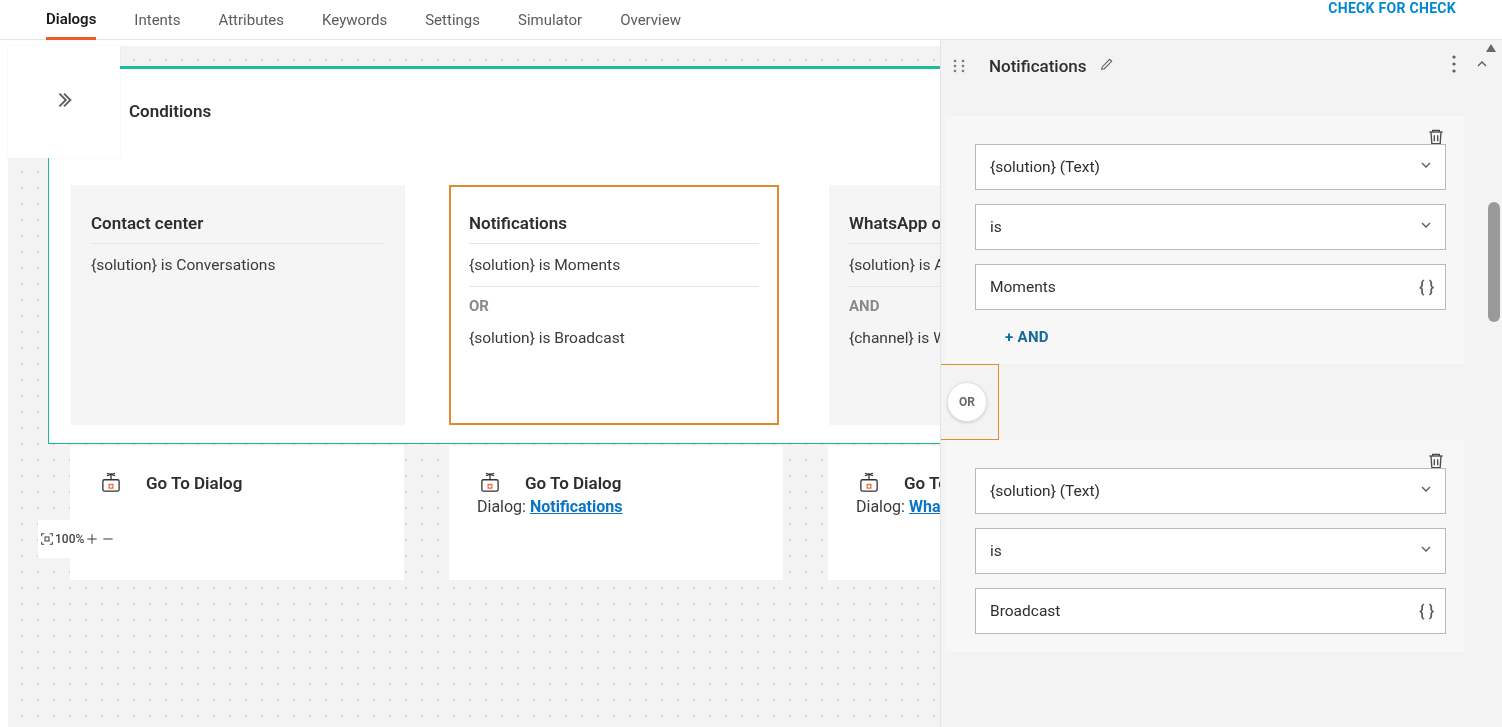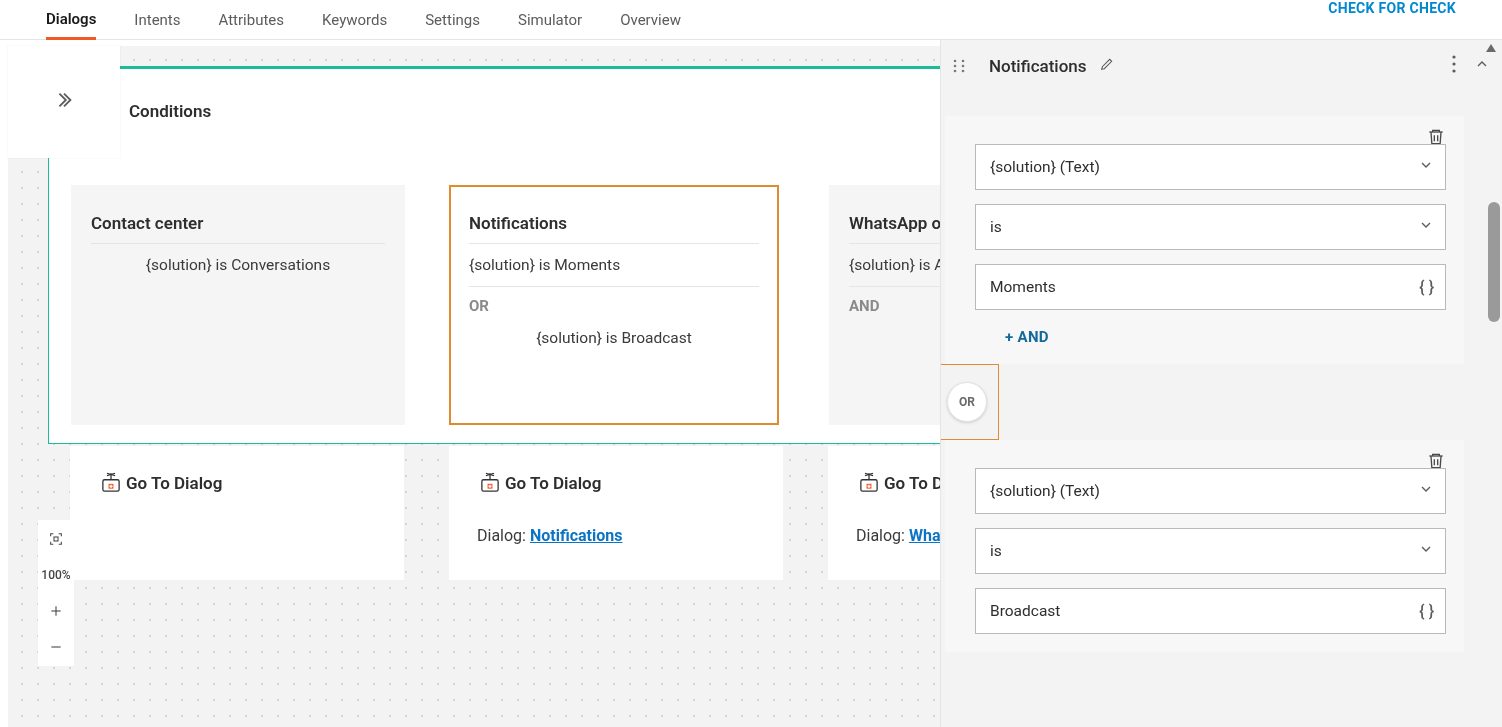--- a/index.html
+++ b/index.html
@@ -108,58 +108,58 @@
     color: #2e2e2e;
     padding-bottom: 10px;
     border-bottom: 1px solid #e5e5e5;
   }
   .cond-line {
     font-size: 15.5px;
     color: #3a3a3a;
     padding: 12px 0;
     border-bottom: 1px solid #e5e5e5;
   }
-  .cond-line:last-child { border-bottom: none; text-align: center; }
+  .cond-line:last-child { border-bottom: none; }
   .cond-op {
     font-size: 15px;
     font-weight: 700;
     color: #8a8a8a;
     padding: 10px 0 2px;
   }
 
   
   .goto-box {
     position: absolute;
     top: 400px;
     width: 334px; height: 134px;
     background: #fff;
     padding: 24px 28px;
   }
   .goto1 { left: 62px; }
   .goto2 { left: 441px; }
   .goto3 { left: 820px; }
   .goto-head {
-    display: flex; align-items: center; gap: 2px;
+    display: flex; align-items: center; gap: 22px;
     font-size: 17px; font-weight: 600; color: #2e2e2e;
-    margin-bottom: 30px;
+    margin-bottom: 1px;
   }
   .bot-icon { width: 26px; height: 26px; }
   .goto-line { font-size: 16px; color: #3a3a3a; }
   .goto-link {
     color: #0b74c4; font-weight: 700; text-decoration: underline; cursor: pointer;
   }
 
   
   .zoom-ctrl {
     position: absolute;
     left: 38px; top: 520px;
     width: 36px;
     background: #fff;
     z-index: 6;
-    display: flex; flex-direction: column; align-items: center;
+    display: flex; flex-direction: row; align-items: center;
     border: 1px solid #fff;
   }
   .zoom-ctrl .zitem {
     height: 36px; width: 100%; display:flex; align-items:center; justify-content:center;
     font-size: 12px; color: #454545; cursor: pointer;
   }
   .zoom-ctrl .pct { font-size: 12px; font-weight: 500; cursor: default; }
   .zoom-ctrl svg { width: 16px; height: 16px; stroke: #454545; }
 
   

